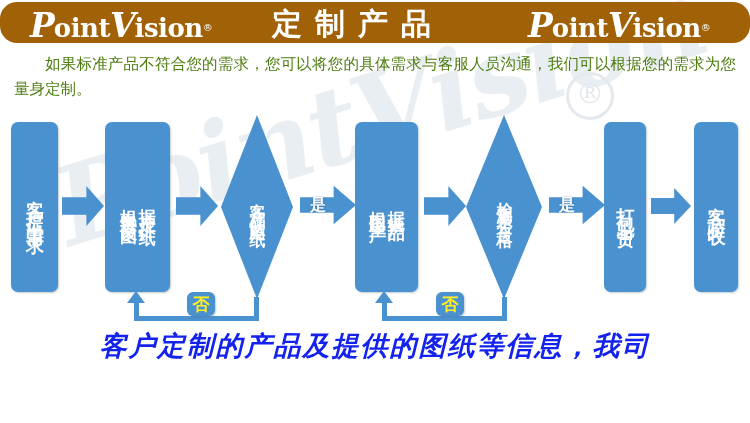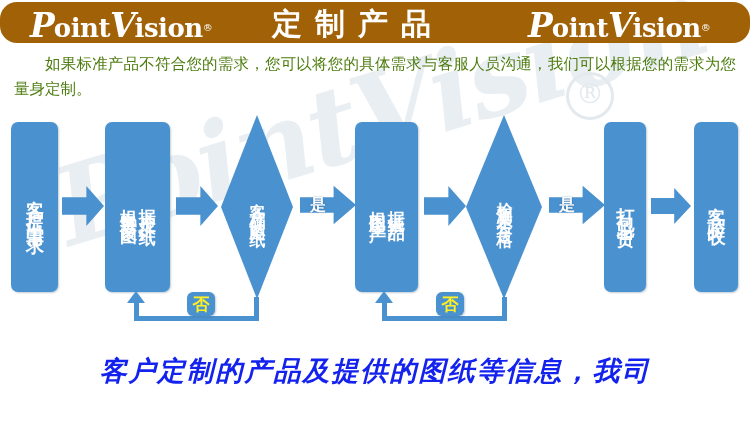--- a/index.html
+++ b/index.html
@@ -147,21 +147,20 @@
     position:absolute;left:0;top:326px;width:750px;
     text-align:center;z-index:4;
   }
   .footer-line{
     font-family:"DejaVu Sans","Liberation Sans",sans-serif;
     font-size:27px;font-weight:bold;font-style:italic;
     color:#1422ee;
     letter-spacing:2px;
     line-height:40px;
     white-space:nowrap;
-    margin-top:25px;
   }
 </style>
 </head>
 <body>
 
 <div id="stage">
 
   <div class="wm-main">PointVision</div>
   <div class="wm-reg">®</div>
 

